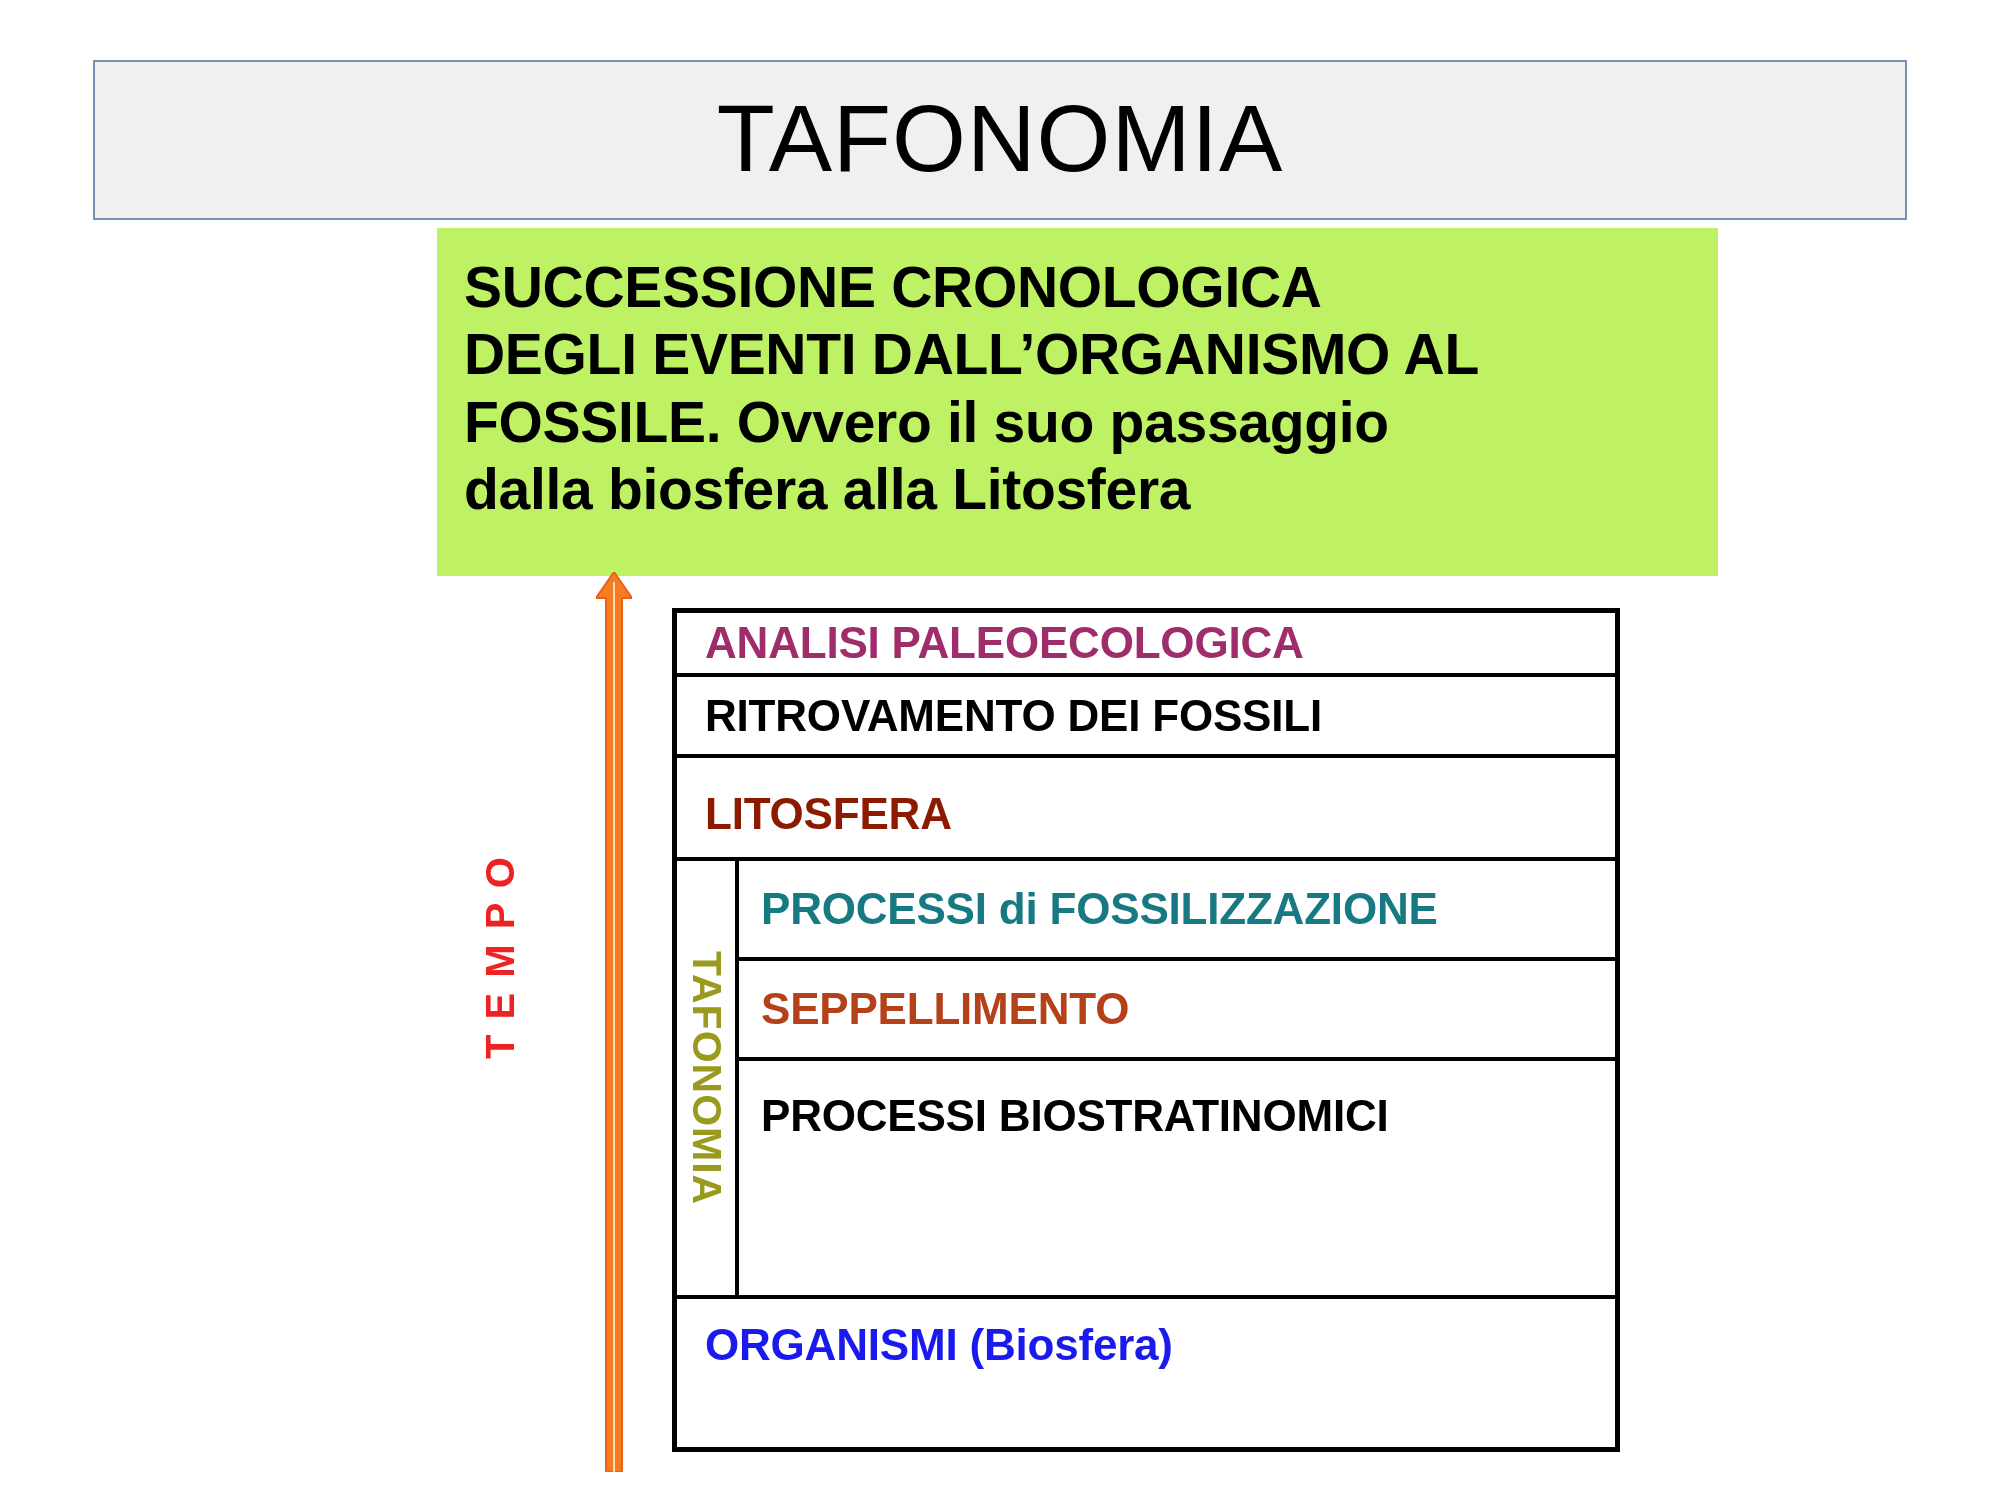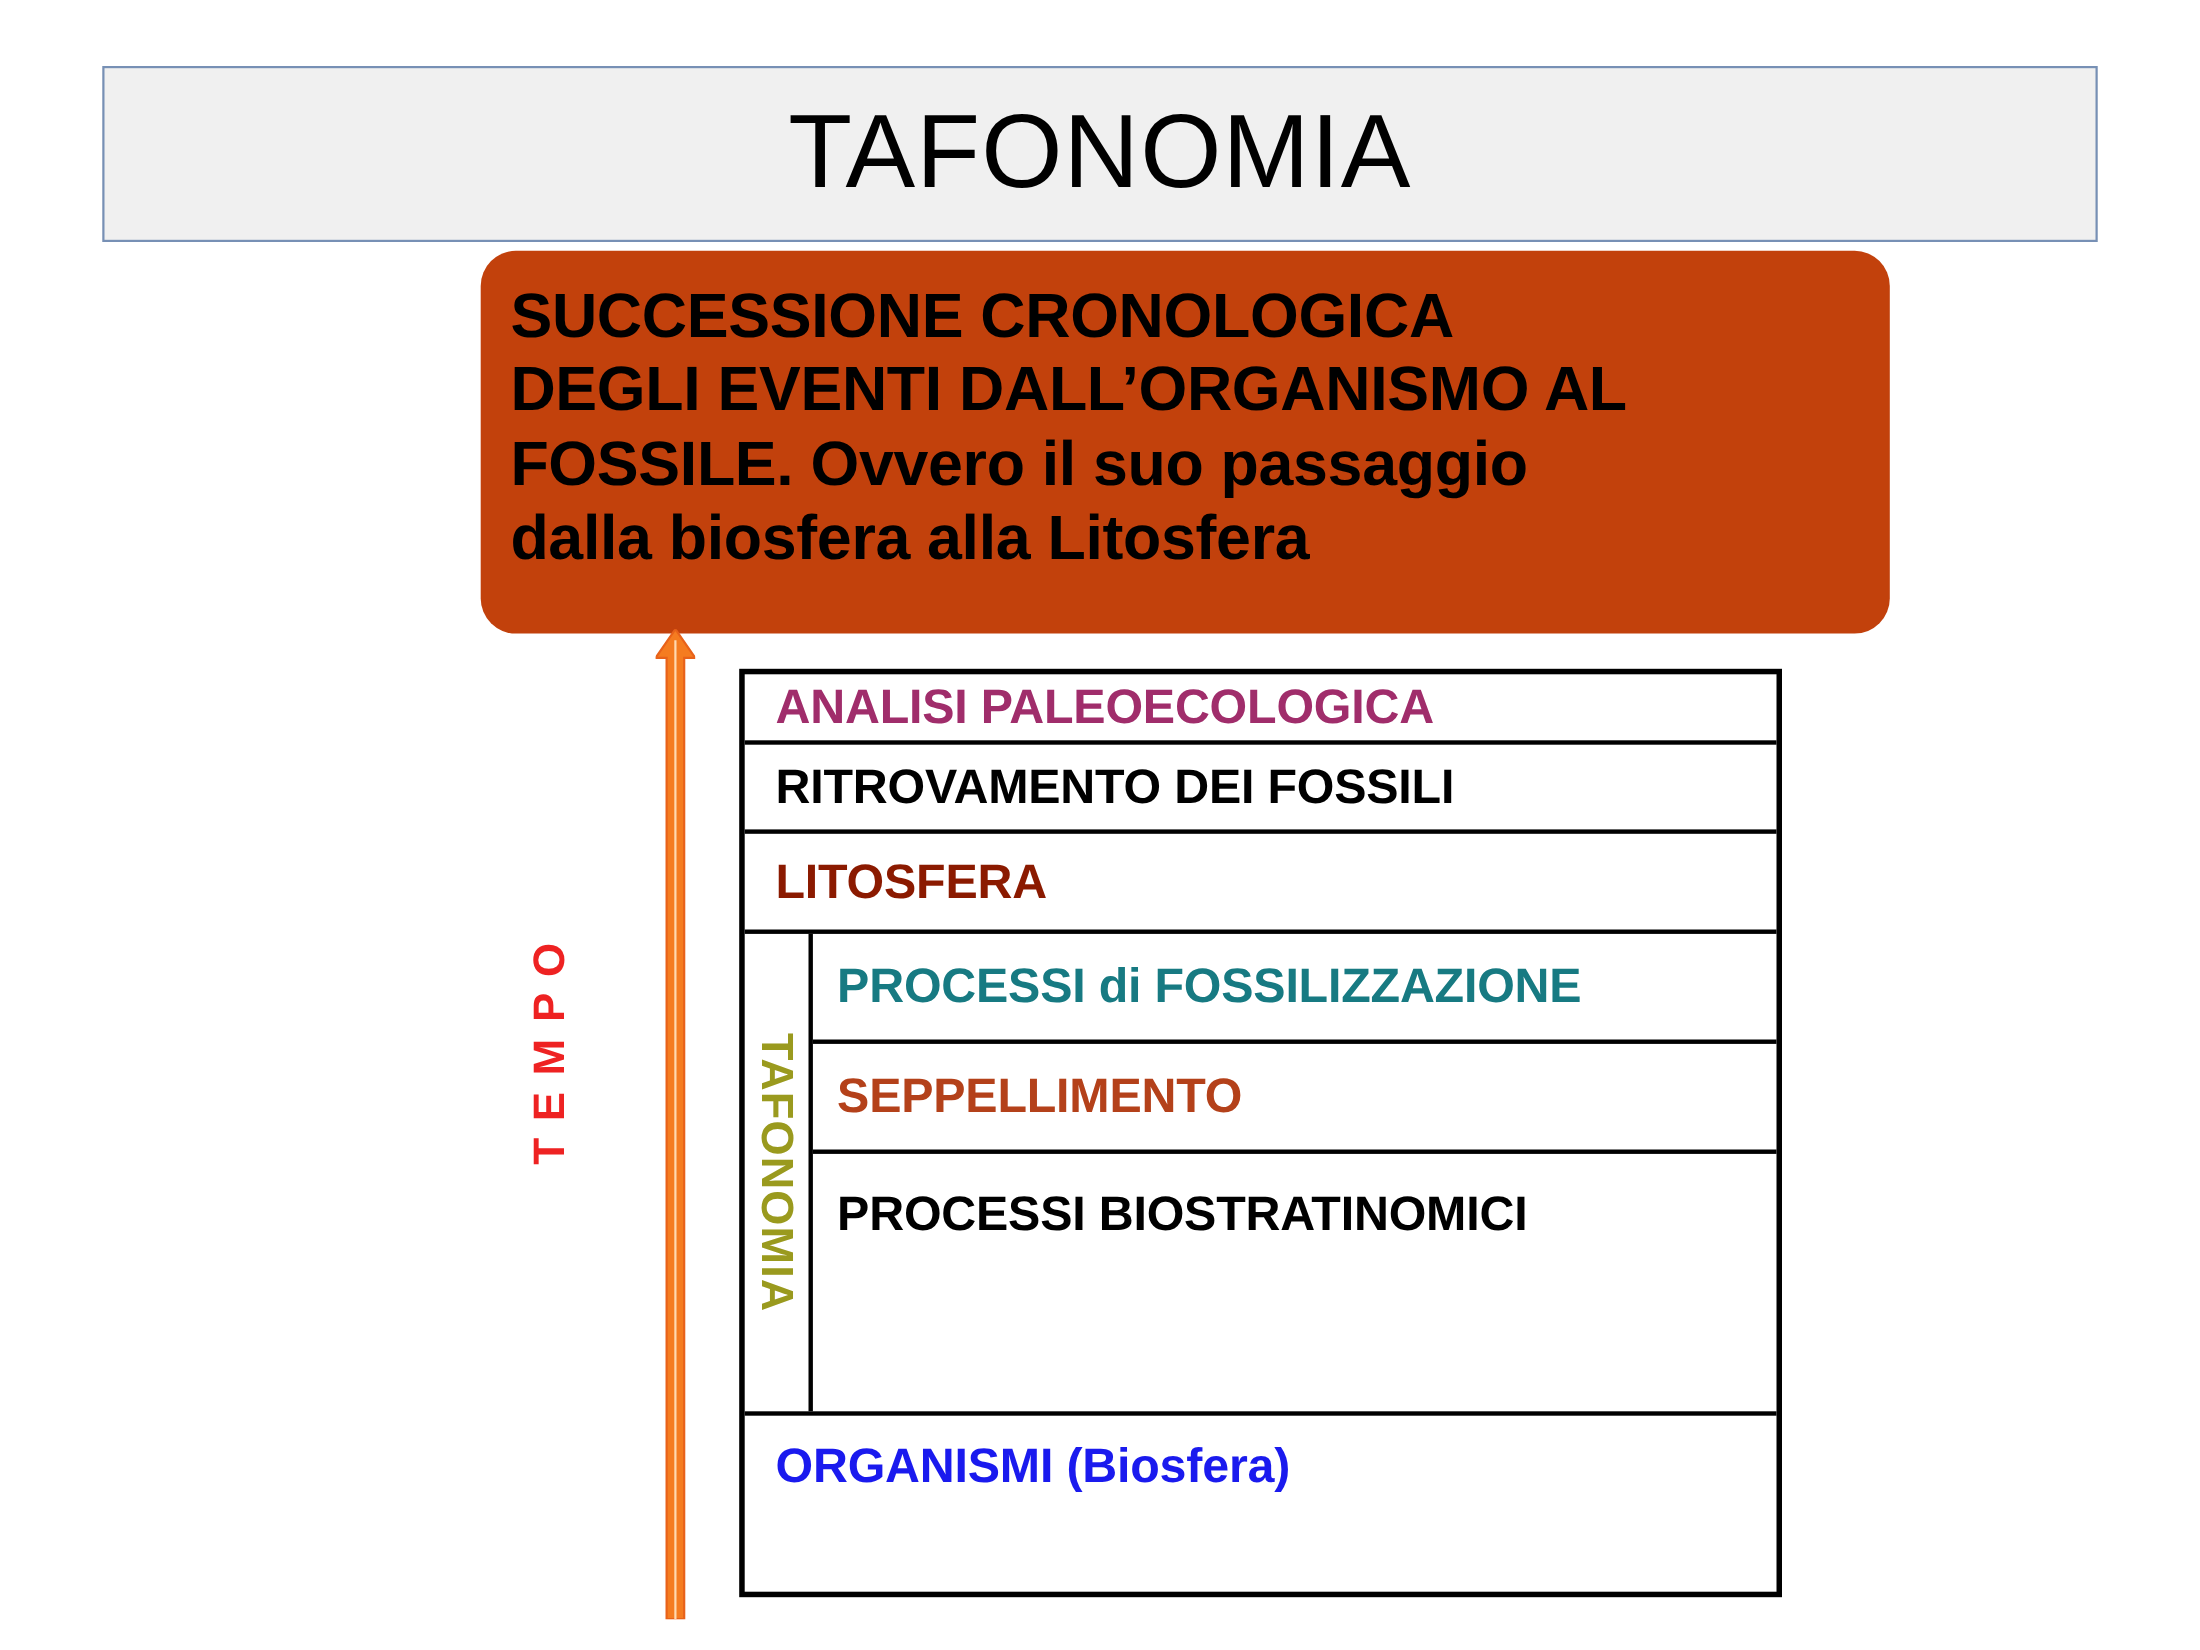--- a/index.html
+++ b/index.html
@@ -42,24 +42,23 @@
     line-height: 1;
   }
 
   
   #yellow-box {
     position: absolute;
     left: 437px;
     top: 228px;
     width: 1281px;
     height: 348px;
-    background: #c2410c;
+    background: #bef264;
     box-sizing: border-box;
     padding: 26px 0 0 27px;
-    border-radius: 32px;
   }
   #yellow-text {
     font-family: "Liberation Sans", sans-serif;
     font-weight: bold;
     font-size: 57px;
     line-height: 1.18;
     color: #000000;
     white-space: pre-line;
     letter-spacing: -0.3px;
   }
@@ -188,21 +187,21 @@
 <div id="stack-table">
 
   <div class="stack-row" style="height:64px;">
     <span class="row-label" style="color:#a02d6b;">ANALISI PALEOECOLOGICA</span>
   </div>
 
   <div class="stack-row" style="height:81px;">
     <span class="row-label" style="color:#000000;">RITROVAMENTO DEI FOSSILI</span>
   </div>
 
-  <div class="stack-row" style="height:91px;">
+  <div class="stack-row" style="height:91px;margin-top:12px;">
     <span class="row-label" style="color:#8b1a00;">LITOSFERA</span>
   </div>
 
   <div id="tafonomia-group" style="height:438px;">
     <div id="tafonomia-sidebar">
       <span id="tafonomia-vertical">TAFONOMIA</span>
     </div>
     <div id="tafonomia-rows">
       <div class="sub-row" style="height:100px;text-align:right;">
         <span class="row-label" style="color:#177a82;">PROCESSI di FOSSILIZZAZIONE</span>

